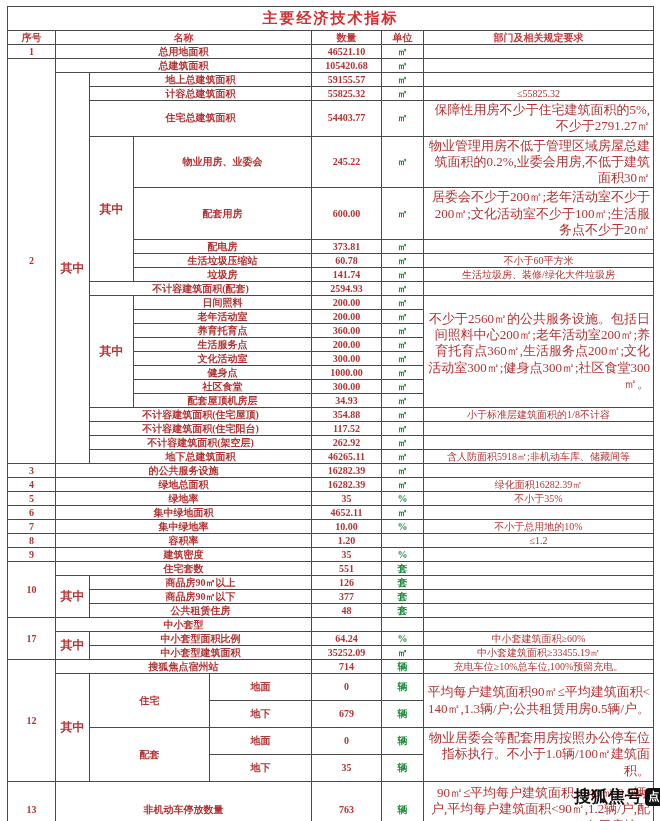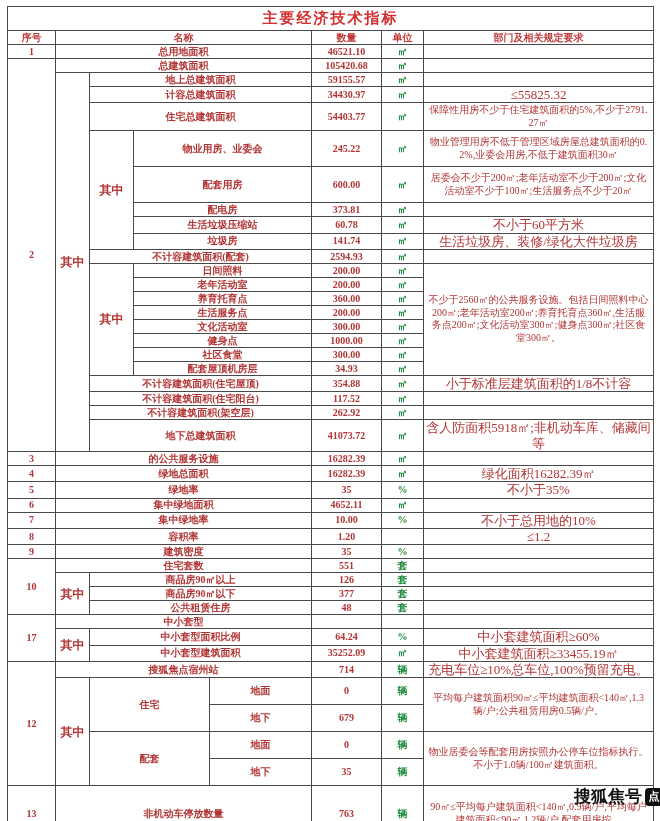--- a/index.html
+++ b/index.html
@@ -7,22 +7,22 @@
         font-family:Liberation Serif, serif;overflow:hidden;padding-left:8px;}
   table.ind{position:absolute;left:7px;top:6px;width:646px;
         border-collapse:collapse;table-layout:fixed;}
   td{border:1px solid #4a4a4a;color:#b23434;font-size:10px;line-height:1.18;
      text-align:center;vertical-align:middle;padding:0 2px;font-weight:700;
      overflow:hidden;word-break:break-all;}
   tr{height:14px;}
   tr.h24{height:24px;} tr.h27{height:27px;} tr.h36{height:36px;} tr.h56{height:56px;}
   td.title{font-size:15px;color:#d32f2f;letter-spacing:2px;}
   td.hd{font-size:10px;color:#c03a3a;}
-  td.rq{font-size:13px;font-weight:400;color:#b23434;}
-  td.reqL{font-size:10px;font-weight:400;text-align:center;padding:1px 3px;line-height:1.25;margin-left:40px;}
+  td.rq{font-size:10px;font-weight:400;color:#b23434;}
+  td.reqL{font-size:13px;font-weight:400;text-align:right;padding:1px 3px;line-height:1.25;margin-left:40px;}
   td.unit{color:#1f8a3c;}
   td.qz{font-size:12px;}
   .wm{position:absolute;right:5px;bottom:13px;display:flex;align-items:center;gap:3px;
       color:#111111;font-weight:700;font-size:17px;white-space:nowrap;}
   .wm .logo{width:18px;height:18px;background:#111111;color:#ffffff;border-radius:4px;
       font-size:11px;display:flex;align-items:center;justify-content:center;flex:0 0 auto;}
 </style>
 </head>
 <body>
 
@@ -71,21 +71,21 @@
 <tr>
   <td rowspan="21" class="qz">其中</td>
   <td colspan="3">地上总建筑面积</td>
   <td>59155.57</td>
   <td class="unit">㎡</td>
   <td class="rq"></td>
 </tr>
 
 <tr>
   <td colspan="3">计容总建筑面积</td>
-  <td>34430.97</td>
+  <td>55825.32</td>
   <td class="unit">㎡</td>
   <td class="rq">≤55825.32</td>
 </tr>
 
 <tr class="h27">
   <td colspan="3">住宅总建筑面积</td>
   <td>54403.77</td>
   <td class="unit">㎡</td>
   <td class="reqL">保障性用房不少于住宅建筑面积的5%,不少于2791.27㎡</td>
 </tr>
@@ -192,21 +192,21 @@
 
 <tr>
   <td colspan="3">不计容建筑面积(架空层)</td>
   <td>262.92</td>
   <td class="unit">㎡</td>
   <td class="rq"></td>
 </tr>
 
 <tr>
   <td colspan="3">地下总建筑面积</td>
-  <td>41073.72</td>
+  <td>46265.11</td>
   <td class="unit">㎡</td>
   <td class="rq">含人防面积5918㎡;非机动车库、储藏间等</td>
 </tr>
 
 <tr>
   <td>3</td>
   <td colspan="4">的公共服务设施</td>
   <td>16282.39</td>
   <td class="unit">㎡</td>
   <td class="rq"></td>

